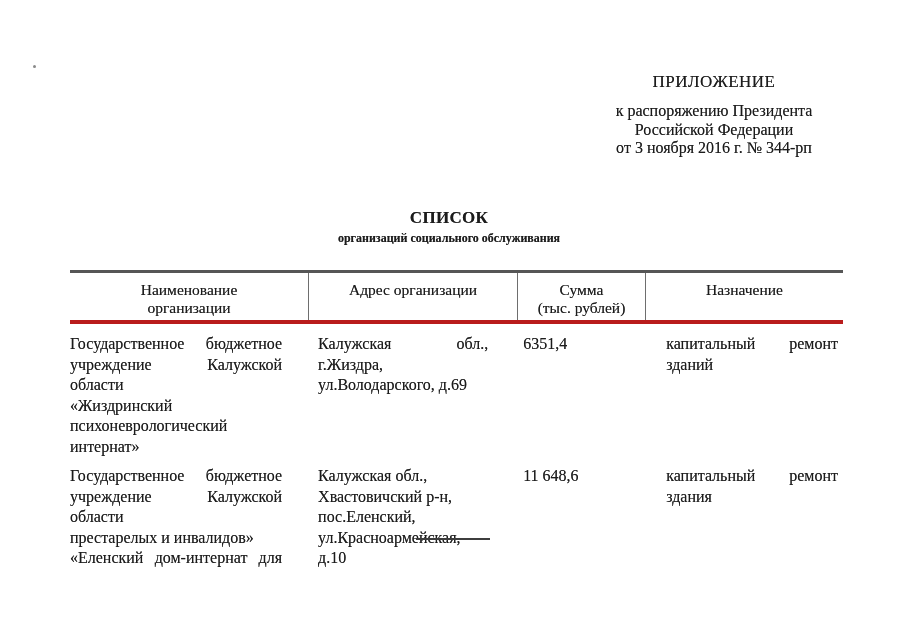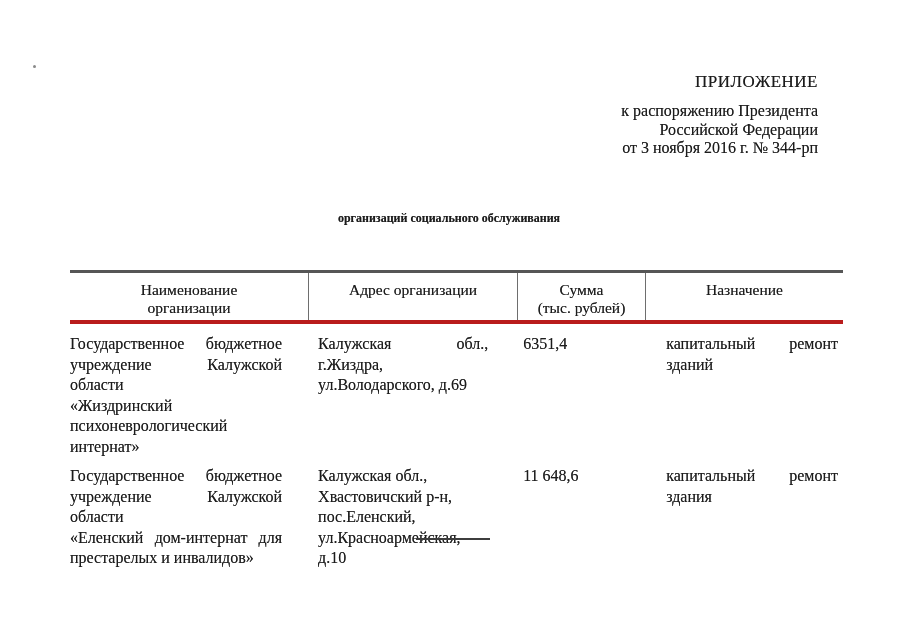--- a/index.html
+++ b/index.html
@@ -22,21 +22,21 @@
     width: 3px; height: 3px;
     background: #8a8a8a;
     border-radius: 50%;
   }
 
   
   .doc-header {
     position: absolute;
     left: 610px; top: 72px;
     width: 208px;
-    text-align: right;
+    text-align: center;
     font-size: 16px;
   }
   .doc-header .hl1 {
     font-size: 17px;
     margin-bottom: 10px;
     letter-spacing: 0.5px;
   }
   .doc-header .hl { line-height: 18.5px; }
 
   
@@ -103,20 +103,21 @@
   <div class="speck"></div>
 
   <div class="doc-header">
     <div class="hl1">ПРИЛОЖЕНИЕ</div>
     <div class="hl">к распоряжению Президента</div>
     <div class="hl">Российской Федерации</div>
     <div class="hl">от 3 ноября 2016 г. № 344-рп</div>
   </div>
 
   <div class="doc-title">
+    <div class="t1">СПИСОК</div>
     <div class="t2">организаций социального обслуживания</div>
   </div>
 
   <div class="doc-table">
     <div class="thead">
       <div class="th c1">Наименование
 организации</div>
       <div class="th c2">Адрес организации</div>
       <div class="th c3">Сумма
 (тыс. рублей)</div>
@@ -143,22 +144,22 @@
         <div class="td c4">
           <span class="ln jl">капитальный ремонт</span>
           <span class="ln">зданий</span>
         </div>
       </div>
 
       <div class="trow r2">
         <div class="td c1">
           <span class="ln jl">Государственное бюджетное</span>
           <span class="ln jl">учреждение Калужской области</span>
+          <span class="ln">престарелых и инвалидов»</span>
           <span class="ln jl">«Еленский дом-интернат для</span>
-          <span class="ln">престарелых и инвалидов»</span>
         </div>
         <div class="td c2">
           <span class="ln">Калужская обл.,</span>
           <span class="ln">Хвастовичский р-н,</span>
           <span class="ln">пос.Еленский,</span>
           <span class="ln">ул.Красноармейская, д.10</span>
         </div>
         <div class="td c3">
           <span class="ln">11 648,6</span>
         </div>

